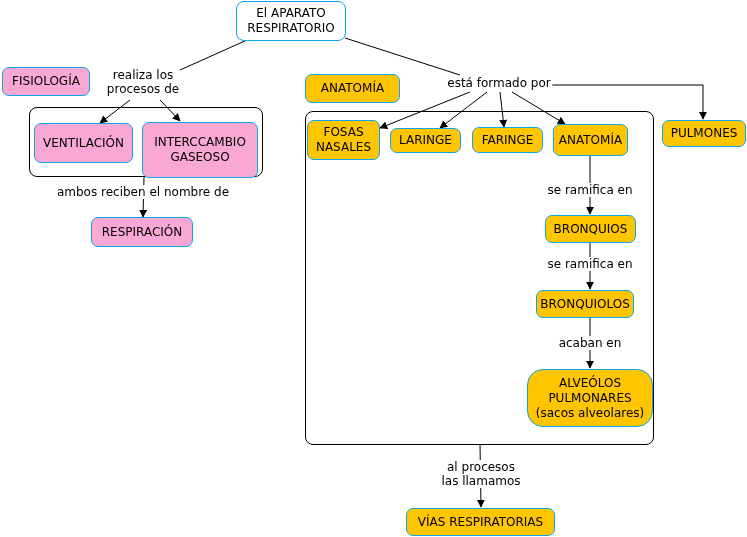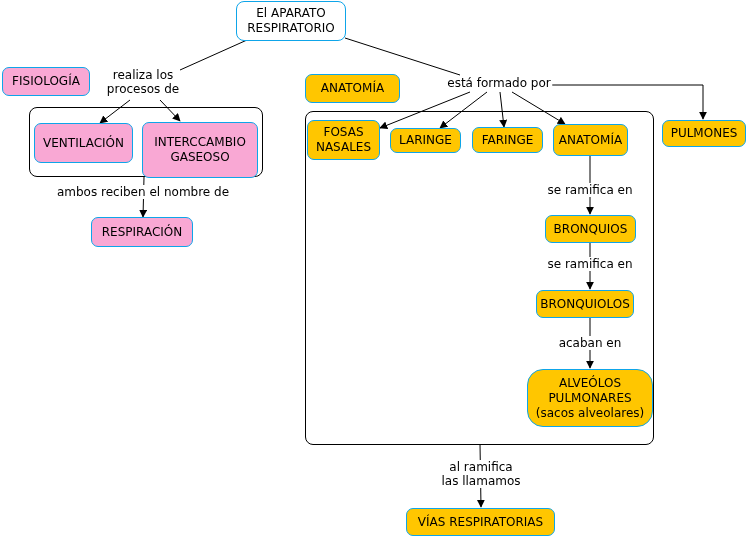--- a/index.html
+++ b/index.html
@@ -89,15 +89,15 @@
 
 <div class="lbl" style="left:590px; top:183px;">se ramifica en</div>
 <div class="node gold" style="left:545px; top:215px; width:91px; height:28px;">BRONQUIOS</div>
 <div class="lbl" style="left:590px; top:257px;">se ramifica en</div>
 <div class="node gold" style="left:536px; top:290px; width:98px; height:28px;">BRONQUIOLOS</div>
 <div class="lbl" style="left:590px; top:336px;">acaban en</div>
 <div class="node gold" style="left:527px; top:369px; width:126px; height:58px;border-radius:16px;">ALVEÓLOS
 PULMONARES
 (sacos alveolares)</div>
 
-<div class="lbl" style="left:481px; top:460px;">al ramifica
+<div class="lbl" style="left:481px; top:460px;">al procesos
 las llamamos</div>
 <div class="node gold" style="left:406px; top:508px; width:149px; height:28px;">VÍAS RESPIRATORIAS</div>
 
 </body></html>

